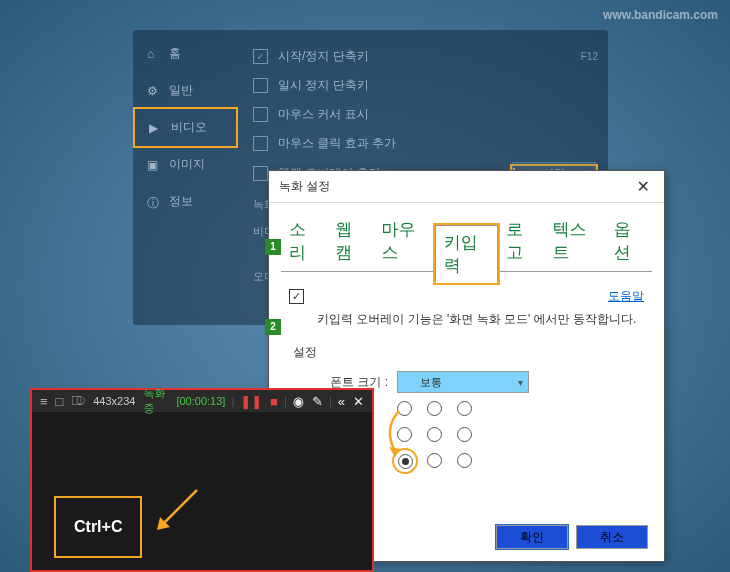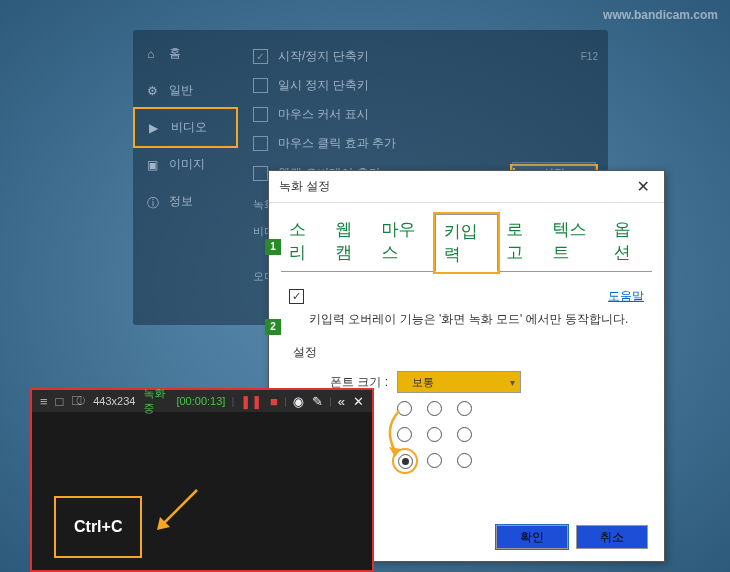--- a/index.html
+++ b/index.html
@@ -17,32 +17,32 @@
 .settings-btn{margin-left:auto;background:rgba(100,130,150,.3);color:#c0d5e8;padding:4px 30px;font-size:11px;border:1px solid rgba(150,180,200,.3);}
 .settings-btn-wrap{border:2px solid #f5a623;display:inline-block;margin-left:auto;}
 .section-row{color:#8fa8bd;font-size:11px;padding:8px 10px 4px;}
 .arrow-down{position:absolute;font-size:24px;color:#f5a623;}
 .dialog{position:absolute;left:268px;top:170px;width:395px;height:390px;background:#fff;border:1px solid #555;box-shadow:2px 2px 8px rgba(0,0,0,.3);}
 .dialog-header{display:flex;align-items:center;padding:6px 10px;border-bottom:1px solid #ddd;}
 .dialog-title{font-size:12px;color:#333;text-align:center;}
 .dialog-close{margin-left:auto;font-size:16px;color:#333;cursor:pointer;padding:0 4px;}
 .dialog-tabs{display:flex;padding:10px 12px 0;font-size:17px;color:#15803d;}
 .dialog-tab{padding:5px 8px;cursor:pointer;}
-.dialog-tab.active{border:1px solid #999;border-bottom:1px solid #fff;position:relative;top:1px;background:#fff;}
+.dialog-tab.active{border:1px solid #999;border-bottom:1px solid #fff;position:relative;top:12px;background:#fff;}
 .dialog-tab.highlighted{outline:2px solid #f5a623;}
 .dialog-body{border-top:1px solid #999;margin:0 12px;padding:16px 8px;font-size:12px;color:#333;}
 .callout{display:inline-block;width:16px;height:16px;background:#2a8a2a;color:#fff;font-size:10px;font-weight:bold;line-height:16px;text-align:center;position:absolute;}
 .dlg-row{display:flex;align-items:center;margin-bottom:6px;}
 .dlg-check{width:13px;height:13px;border:1px solid #333;margin-right:6px;display:inline-flex;align-items:center;justify-content:center;font-size:11px;color:#333;}
 .help-link{margin-left:auto;color:#0066cc;text-decoration:underline;cursor:pointer;}
-.dlg-note{margin-left:20px;margin-bottom:16px;}
+.dlg-note{margin-left:28px;margin-bottom:16px;}
 .dlg-section{margin-left:4px;margin-bottom:10px;}
 .dlg-field{display:flex;align-items:center;margin:8px 0 8px 40px;}
 .dlg-label{width:60px;text-align:center;margin-right:8px;}
-.dlg-select{width:90px;height:20px;border:1px solid #999;font-size:11px;padding:0 18px 0 14px;background:#eab308;position:relative;display:inline-flex;align-items:center;}
+.dlg-select{width:90px;height:20px;border:1px solid #999;font-size:11px;padding:0 18px 0 22px;background:#7dd3fc;position:relative;display:inline-flex;align-items:center;}
 .dlg-select::after{content:"▾";position:absolute;right:5px;color:#555;font-size:10px;}
 .radio-grid{display:grid;grid-template-columns:repeat(3,24px);grid-template-rows:repeat(3,24px);gap:2px 6px;}
 .radio{width:13px;height:13px;border:1.5px solid #555;border-radius:50%;display:inline-flex;align-items:center;justify-content:center;}
 .radio.selected::after{content:"";width:7px;height:7px;background:#333;border-radius:50%;}
 .radio-highlight{width:22px;height:22px;border:2px solid #f5a623;border-radius:50%;display:flex;align-items:center;justify-content:center;margin:-5px;}
 .dialog-footer{position:absolute;bottom:12px;right:16px;display:flex;gap:8px;}
 .dlg-btn{width:70px;height:22px;background:#1d4ed8;border:1px solid #999;font-size:12px;display:flex;align-items:center;justify-content:center;cursor:pointer;}
 .dlg-btn.primary{outline:1px solid #2a6ab8;}
 .overlay-window{position:absolute;left:30px;top:388px;width:340px;height:180px;border:2px solid #e03030;background:#1a1a1a;}
 .overlay-toolbar{height:22px;background:#2a2a2a;display:flex;align-items:center;padding:0 4px;font-size:11px;color:#ccc;}

